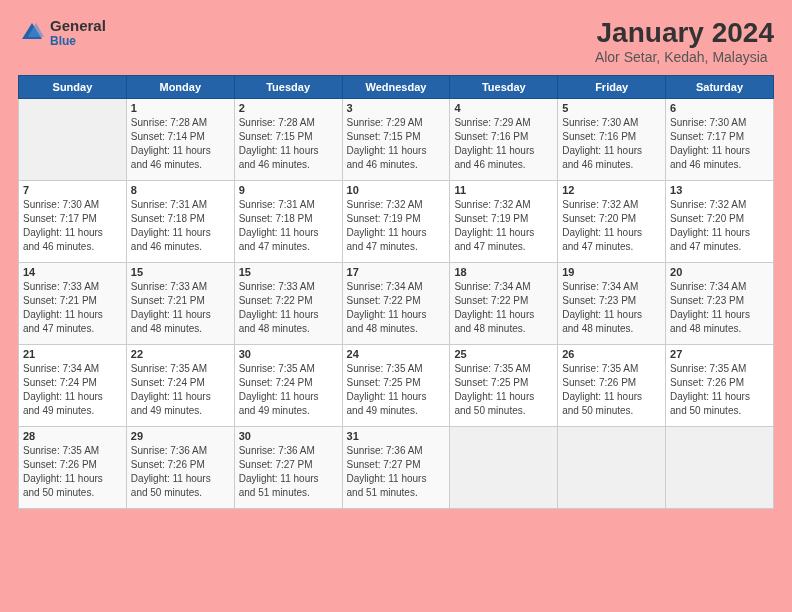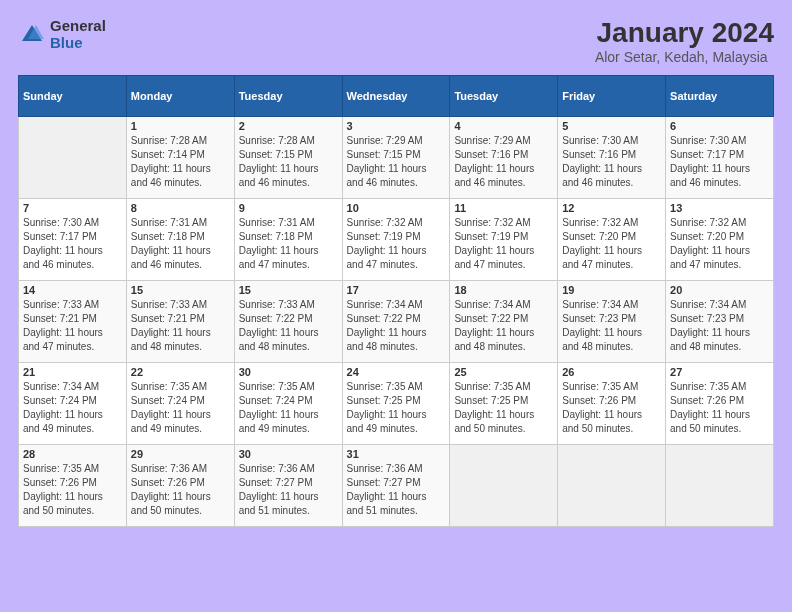--- a/index.html
+++ b/index.html
@@ -6,21 +6,21 @@
     body {
       font-family: Arial, sans-serif;
       background: #fff;
       width: 792px;
       height: 612px;
       overflow: hidden;
     }
     .page {
       width: 792px;
       height: 612px;
-      background: #c4b5fd;
+      background: #fca5a5;
       padding: 18px 18px 10px 18px;
     }
     .header {
       display: flex;
       justify-content: space-between;
       align-items: flex-start;
       margin-bottom: 10px;
     }
     .logo {
       display: flex;
@@ -31,21 +31,21 @@
       display: flex;
       flex-direction: column;
       line-height: 1.1;
     }
     .logo-general {
       font-size: 15px;
       font-weight: bold;
       color: #333;
     }
     .logo-blue {
-      font-size: 15px;
+      font-size: 12px;
       font-weight: bold;
       color: #2563a8;
     }
     .logo-icon {
       width: 28px;
       height: 28px;
     }
     .title-section {
       text-align: right;
     }
@@ -64,22 +64,22 @@
     table {
       width: 100%;
       border-collapse: collapse;
       table-layout: fixed;
     }
     thead tr th {
       background-color: #2563a8;
       color: #fff;
       font-size: 11px;
       font-weight: bold;
-      padding: 14px 4px;
-      text-align: left;
+      padding: 5px 4px;
+      text-align: center;
       border: 1px solid #1a4e8c;
     }
     tbody tr td {
       border: 1px solid #ccc;
       vertical-align: top;
       padding: 3px 4px;
       font-size: 9.5px;
       color: #333;
       height: 82px;
       background: #fff;

